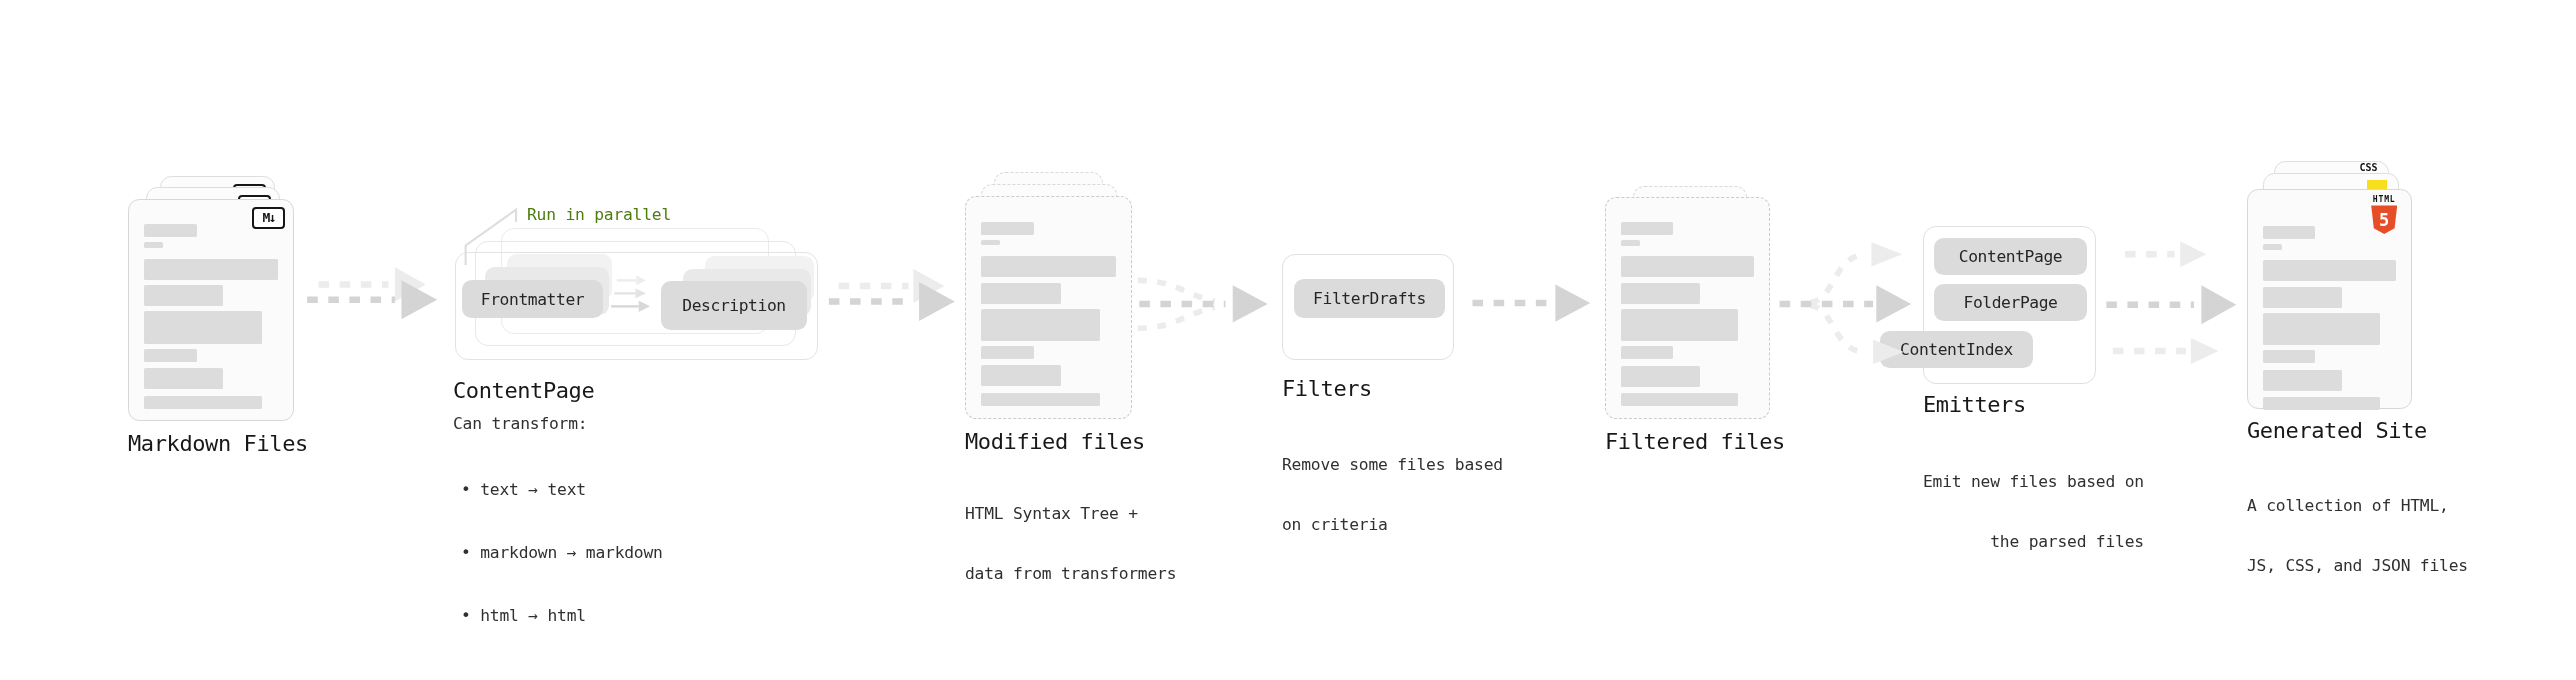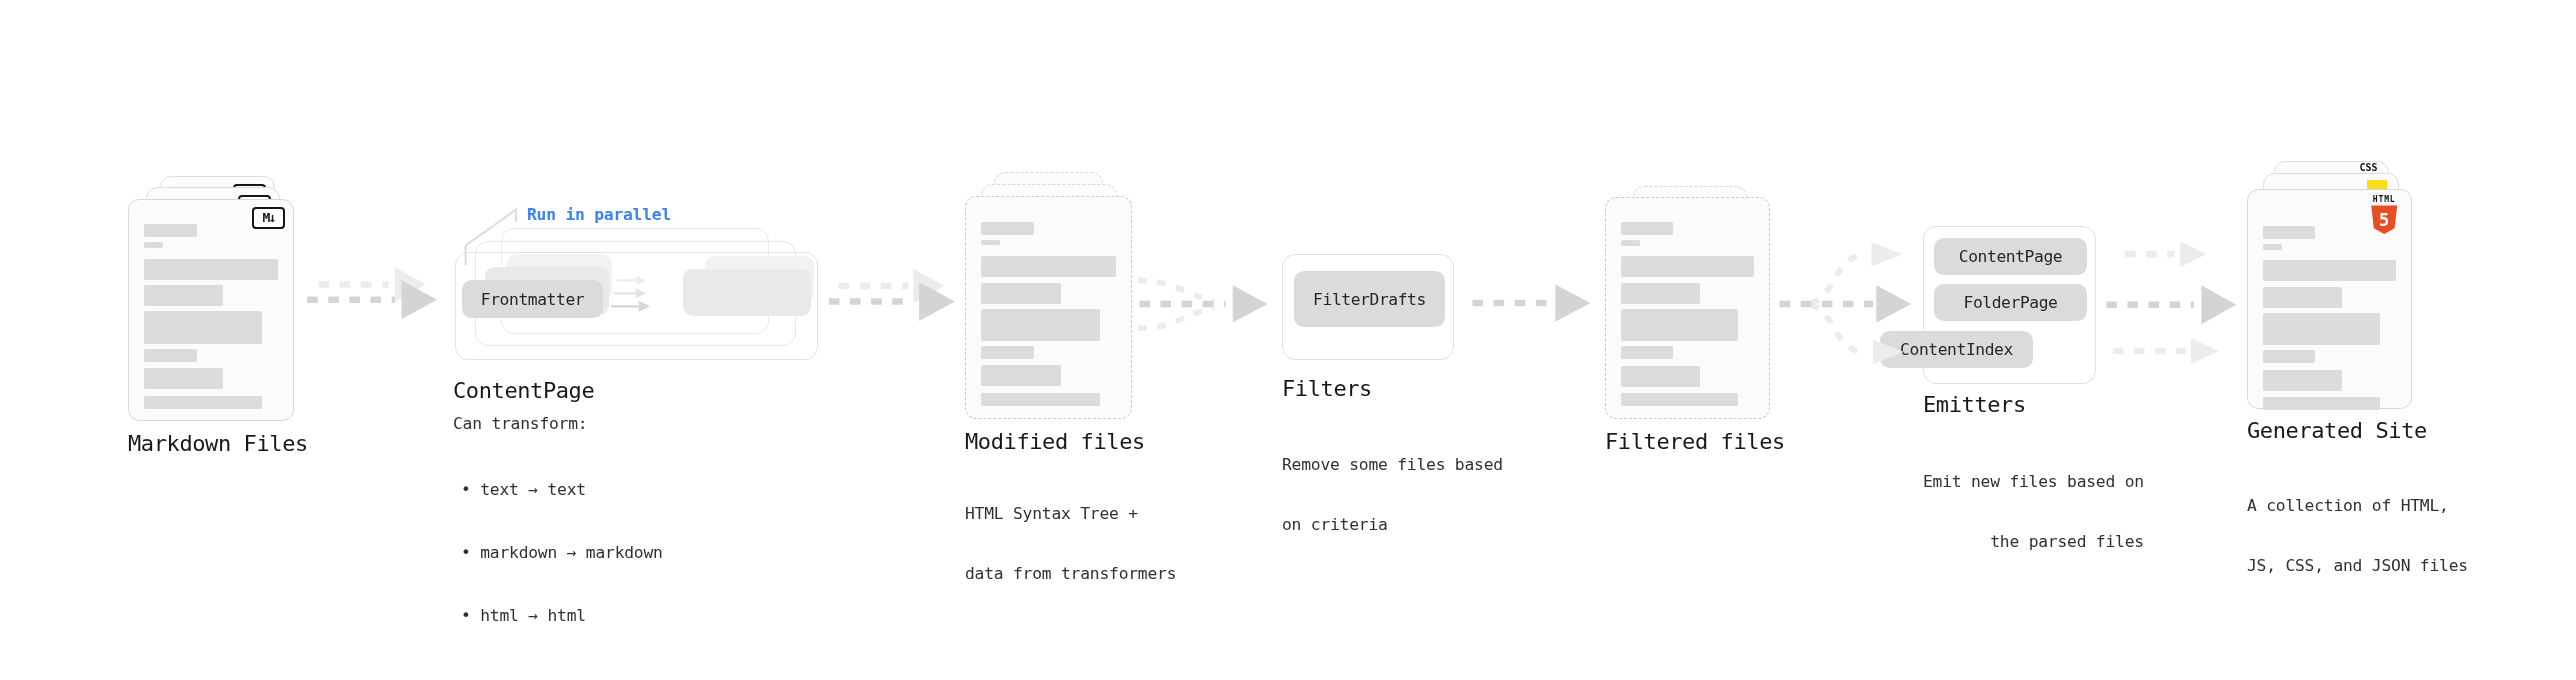--- a/index.html
+++ b/index.html
@@ -48,21 +48,21 @@
   .frame { position:absolute; border:1.6px solid #e3e3e3; border-radius:13px; background:transparent; }
   .frame.b2 { border-color:#e7e7e7; }
   .frame.b3 { border-color:#ebebeb; }
   .frame.solidbg { background:#ffffff; }
   
   .label { position:absolute; font-size:22px; font-weight:500; color:#181818; letter-spacing:-0.4px; line-height:24.4px; white-space:pre; }
   .desc  { position:absolute; font-size:16.3px; color:#303030; letter-spacing:-0.2px; line-height:20.3px; white-space:pre; }
   .desc .line { display:block; }
   .bullets { list-style:none; }
   .bullets li::before { content:"• "; }
-  .annotation { position:absolute; font-size:16.3px; color:#3b82f6; letter-spacing:-0.2px; white-space:pre;font-weight:bold; }
+  .annotation { position:absolute; font-size:16.3px; color:#4d7c0f; letter-spacing:-0.2px; white-space:pre; }
   
   svg.arrows { position:absolute; left:0; top:0; pointer-events:none; }
   .dash-dark  { stroke:#d4d4d4; stroke-width:8; stroke-dasharray:13 13; fill:none; }
   .dash-light { stroke:#ececec; stroke-width:8; stroke-dasharray:13 13; fill:none; }
   .curve-light{ stroke:#ececec; stroke-width:7; stroke-dasharray:11 13; fill:none; }
   .head-dark  { fill:#d4d4d4; }
   .head-light { fill:#ececec; }
   .mini-1 { stroke:#ededed; stroke-width:3; } .mini-1h { fill:#ededed; }
   .mini-2 { stroke:#e4e4e4; stroke-width:3; } .mini-2h { fill:#e4e4e4; }
   .mini-3 { stroke:#d8d8d8; stroke-width:3; } .mini-3h { fill:#d8d8d8; }
@@ -97,20 +97,21 @@
   <div class="label" style="left:128px;top:432px;">Markdown Files</div>
 
   <div class="frame b3" style="left:501px;top:228px;width:268px;height:106px;"></div>
   <div class="frame b2" style="left:475px;top:241px;width:321px;height:105px;"></div>
   <div class="frame" style="left:455px;top:252px;width:363px;height:108px;"></div>
   <div class="node ghost2" style="left:507px;top:254px;width:105px;height:46px;"></div>
   <div class="node ghost1" style="left:485px;top:267px;width:124px;height:48px;"></div>
   <div class="node" style="left:462px;top:280px;width:141px;height:38px;">Frontmatter</div>
   <div class="node ghost2" style="left:705px;top:256px;width:109px;height:46px;"></div>
   <div class="node ghost1" style="left:683px;top:269px;width:128px;height:47px;"></div>
+  <div class="node" style="left:661px;top:281px;width:146px;height:49px;">Description</div>
   <div class="annotation" style="left:527px;top:205px;">Run in parallel</div>
   <div class="label" style="left:453px;top:379px;">ContentPage</div>
   <div class="desc" style="left:453px;top:414px;">Can transform:</div>
   <ul class="desc bullets" style="left:461px;top:437px;line-height:21px;">
     <li>text → text</li>
     <li>markdown → markdown</li>
     <li>html → html</li>
   </ul>
 
   <div style="position:absolute;left:965px;top:172px;width:167px;height:248px;">
@@ -129,21 +130,21 @@
       </div>
     </div>
   </div>
   <div class="label" style="left:965px;top:430px;">Modified files</div>
   <div class="desc" style="left:965px;top:463px;">
     <span class="line">HTML Syntax Tree +</span>
     <span class="line">data from transformers</span>
   </div>
 
   <div class="frame solidbg" style="left:1282px;top:254px;width:172px;height:106px;border-color:#e0e0e0;"></div>
-  <div class="node" style="left:1294px;top:271px;width:151px;height:56px;">FilterDrafts</div>
+  <div class="node" style="left:1294px;top:279px;width:151px;height:39px;">FilterDrafts</div>
   <div class="label" style="left:1282px;top:377px;">Filters</div>
   <div class="desc" style="left:1282px;top:414px;">
     <span class="line">Remove some files based</span>
     <span class="line">on criteria</span>
   </div>
 
   <div style="position:absolute;left:1605px;top:186px;width:165px;height:236px;">
     <div class="card dashed back" style="left:28.4px;top:0;width:114px;"></div>
     <div class="card dashed" style="left:0;top:10.6px;width:165px;">
       <div class="skel">

